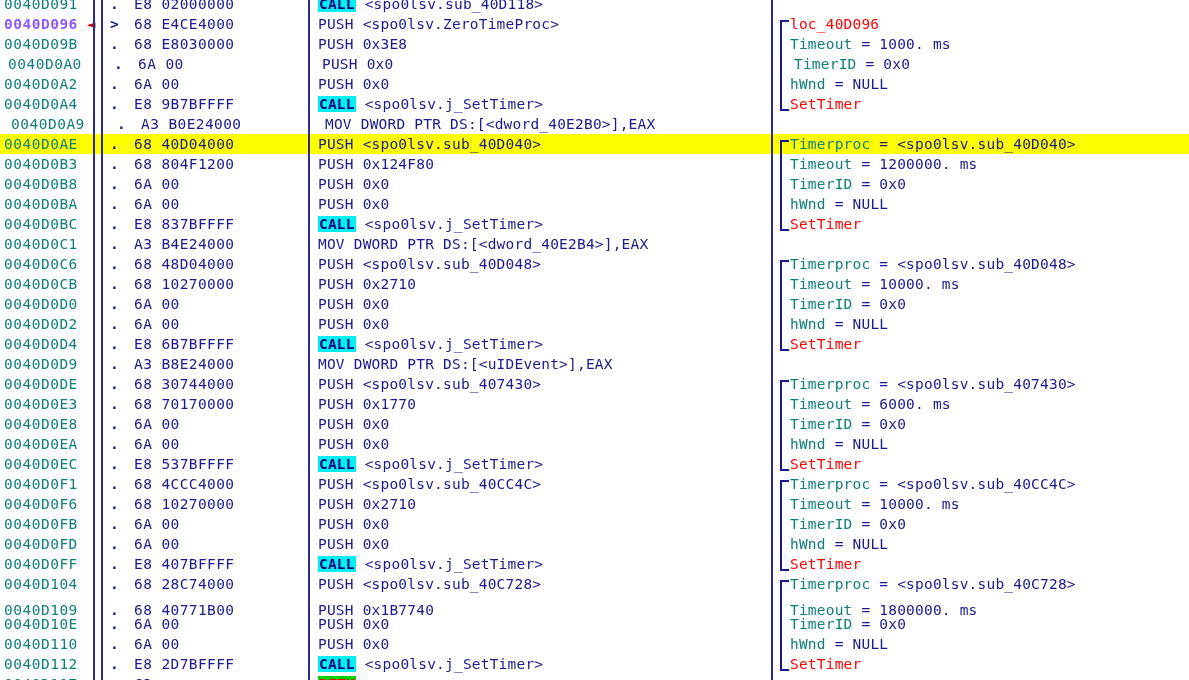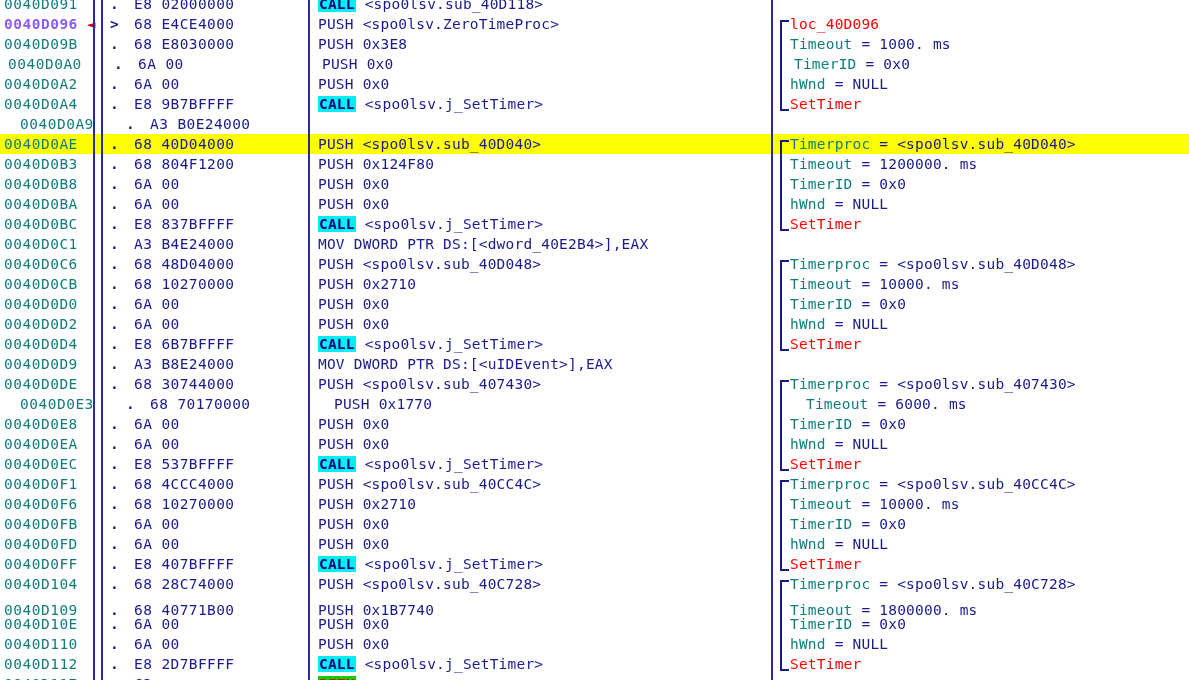--- a/index.html
+++ b/index.html
@@ -55,35 +55,35 @@
   <div class="vsep s2"></div>
   <div class="vsep s3"></div>
   <div class="vsep s4"></div>
   <div class="rows" id="rows">
       <div class="row" style="top: -6px; position: absolute; left: 0px; width: 1189px;"><span class="c-addr">0040D091</span><span class="c-dot">.</span><span class="c-hex">E8 02000000</span><span class="c-ins"><span class="kw-call">CALL</span> &lt;spo0lsv.sub_40D118&gt;</span></div>
       <div class="row" style="top: 14px; position: absolute; left: 0px; width: 1189px;"><span class="c-addr cur">0040D096</span><span class="c-mark">◄</span><span class="c-jmp">&gt;</span><span class="c-hex">68 E4CE4000</span><span class="c-ins">PUSH &lt;spo0lsv.ZeroTimeProc&gt;</span><span class="c-cmt"><span class="cm-label">loc_40D096</span></span></div>
       <div class="row" style="top: 34px; position: absolute; left: 0px; width: 1189px;"><span class="c-addr">0040D09B</span><span class="c-dot">.</span><span class="c-hex">68 E8030000</span><span class="c-ins">PUSH 0x3E8</span><span class="c-cmt"><span class="cm-key">Timeout</span><span class="cm-val"> = 1000. ms</span></span></div>
       <div class="row" style="top: 54px; position: absolute; left: 4px; width: 1189px;"><span class="c-addr">0040D0A0</span><span class="c-dot">.</span><span class="c-hex">6A 00</span><span class="c-ins">PUSH 0x0</span><span class="c-cmt"><span class="cm-key">TimerID</span><span class="cm-val"> = 0x0</span></span></div>
       <div class="row" style="top: 74px; position: absolute; left: 0px; width: 1189px;"><span class="c-addr">0040D0A2</span><span class="c-dot">.</span><span class="c-hex">6A 00</span><span class="c-ins">PUSH 0x0</span><span class="c-cmt"><span class="cm-key">hWnd</span><span class="cm-val"> = NULL</span></span></div>
       <div class="row" style="top: 94px; position: absolute; left: 0px; width: 1189px;"><span class="c-addr">0040D0A4</span><span class="c-dot">.</span><span class="c-hex">E8 9B7BFFFF</span><span class="c-ins"><span class="kw-call">CALL</span> &lt;spo0lsv.j_SetTimer&gt;</span><span class="c-cmt"><span class="cm-api">SetTimer</span></span></div>
-      <div class="row" style="top: 114px; position: absolute; left: 16px; width: 1033px;"><span class="c-addr">0040D0A9</span><span class="c-dot">.</span><span class="c-hex">A3 B0E24000</span></div>
+      <div class="row" style="top: 114px; position: absolute; left: 7px; width: 1033px;"><span class="c-addr">0040D0A9</span><span class="c-dot">.</span><span class="c-hex">A3 B0E24000</span><span class="c-ins">MOV DWORD PTR DS:[&lt;dword_40E2B0&gt;],EAX</span></div>
       <div class="row hl" style="top: 134px; position: absolute; left: 0px; width: 1189px;"><span class="c-addr">0040D0AE</span><span class="c-dot">.</span><span class="c-hex">68 40D04000</span><span class="c-ins">PUSH &lt;spo0lsv.sub_40D040&gt;</span><span class="c-cmt"><span class="cm-key">Timerproc</span><span class="cm-val"> = &lt;spo0lsv.sub_40D040&gt;</span></span></div>
       <div class="row" style="top: 154px; position: absolute; left: 0px; width: 1189px;"><span class="c-addr">0040D0B3</span><span class="c-dot">.</span><span class="c-hex">68 804F1200</span><span class="c-ins">PUSH 0x124F80</span><span class="c-cmt"><span class="cm-key">Timeout</span><span class="cm-val"> = 1200000. ms</span></span></div>
       <div class="row" style="top: 174px; position: absolute; left: 0px; width: 1189px;"><span class="c-addr">0040D0B8</span><span class="c-dot">.</span><span class="c-hex">6A 00</span><span class="c-ins">PUSH 0x0</span><span class="c-cmt"><span class="cm-key">TimerID</span><span class="cm-val"> = 0x0</span></span></div>
       <div class="row" style="top: 194px; position: absolute; left: 0px; width: 1189px;"><span class="c-addr">0040D0BA</span><span class="c-dot">.</span><span class="c-hex">6A 00</span><span class="c-ins">PUSH 0x0</span><span class="c-cmt"><span class="cm-key">hWnd</span><span class="cm-val"> = NULL</span></span></div>
       <div class="row" style="top: 214px; position: absolute; left: 0px; width: 1189px;"><span class="c-addr">0040D0BC</span><span class="c-dot">.</span><span class="c-hex">E8 837BFFFF</span><span class="c-ins"><span class="kw-call">CALL</span> &lt;spo0lsv.j_SetTimer&gt;</span><span class="c-cmt"><span class="cm-api">SetTimer</span></span></div>
       <div class="row" style="top: 234px; position: absolute; left: 0px; width: 1189px;"><span class="c-addr">0040D0C1</span><span class="c-dot">.</span><span class="c-hex">A3 B4E24000</span><span class="c-ins">MOV DWORD PTR DS:[&lt;dword_40E2B4&gt;],EAX</span></div>
       <div class="row" style="top: 254px; position: absolute; left: 0px; width: 1189px;"><span class="c-addr">0040D0C6</span><span class="c-dot">.</span><span class="c-hex">68 48D04000</span><span class="c-ins">PUSH &lt;spo0lsv.sub_40D048&gt;</span><span class="c-cmt"><span class="cm-key">Timerproc</span><span class="cm-val"> = &lt;spo0lsv.sub_40D048&gt;</span></span></div>
       <div class="row" style="top: 274px; position: absolute; left: 0px; width: 1189px;"><span class="c-addr">0040D0CB</span><span class="c-dot">.</span><span class="c-hex">68 10270000</span><span class="c-ins">PUSH 0x2710</span><span class="c-cmt"><span class="cm-key">Timeout</span><span class="cm-val"> = 10000. ms</span></span></div>
       <div class="row" style="top: 294px; position: absolute; left: 0px; width: 1189px;"><span class="c-addr">0040D0D0</span><span class="c-dot">.</span><span class="c-hex">6A 00</span><span class="c-ins">PUSH 0x0</span><span class="c-cmt"><span class="cm-key">TimerID</span><span class="cm-val"> = 0x0</span></span></div>
       <div class="row" style="top: 314px; position: absolute; left: 0px; width: 1189px;"><span class="c-addr">0040D0D2</span><span class="c-dot">.</span><span class="c-hex">6A 00</span><span class="c-ins">PUSH 0x0</span><span class="c-cmt"><span class="cm-key">hWnd</span><span class="cm-val"> = NULL</span></span></div>
       <div class="row" style="top: 334px; position: absolute; left: 0px; width: 1189px;"><span class="c-addr">0040D0D4</span><span class="c-dot">.</span><span class="c-hex">E8 6B7BFFFF</span><span class="c-ins"><span class="kw-call">CALL</span> &lt;spo0lsv.j_SetTimer&gt;</span><span class="c-cmt"><span class="cm-api">SetTimer</span></span></div>
       <div class="row" style="top: 354px; position: absolute; left: 0px; width: 1189px;"><span class="c-addr">0040D0D9</span><span class="c-dot">.</span><span class="c-hex">A3 B8E24000</span><span class="c-ins">MOV DWORD PTR DS:[&lt;uIDEvent&gt;],EAX</span></div>
       <div class="row" style="top: 374px; position: absolute; left: 0px; width: 1024px;"><span class="c-addr">0040D0DE</span><span class="c-dot">.</span><span class="c-hex">68 30744000</span><span class="c-ins">PUSH &lt;spo0lsv.sub_407430&gt;</span><span class="c-cmt"><span class="cm-key">Timerproc</span><span class="cm-val"> = &lt;spo0lsv.sub_407430&gt;</span></span></div>
-      <div class="row" style="top: 394px; position: absolute; left: 16px; width: 1162px;"><span class="c-addr">0040D0E3</span><span class="c-dot">.</span><span class="c-hex">68 70170000</span><span class="c-ins">PUSH 0x1770</span><span class="c-cmt"><span class="cm-key">Timeout</span><span class="cm-val"> = 6000. ms</span></span></div>
+      <div class="row" style="top: 394px; position: absolute; left: 0px; width: 1162px;"><span class="c-addr">0040D0E3</span><span class="c-dot">.</span><span class="c-hex">68 70170000</span><span class="c-ins">PUSH 0x1770</span><span class="c-cmt"><span class="cm-key">Timeout</span><span class="cm-val"> = 6000. ms</span></span></div>
       <div class="row" style="top: 414px; position: absolute; left: 0px; width: 1189px;"><span class="c-addr">0040D0E8</span><span class="c-dot">.</span><span class="c-hex">6A 00</span><span class="c-ins">PUSH 0x0</span><span class="c-cmt"><span class="cm-key">TimerID</span><span class="cm-val"> = 0x0</span></span></div>
       <div class="row" style="top: 434px; position: absolute; left: 0px; width: 1189px;"><span class="c-addr">0040D0EA</span><span class="c-dot">.</span><span class="c-hex">6A 00</span><span class="c-ins">PUSH 0x0</span><span class="c-cmt"><span class="cm-key">hWnd</span><span class="cm-val"> = NULL</span></span></div>
       <div class="row" style="top: 454px; position: absolute; left: 0px; width: 1189px;"><span class="c-addr">0040D0EC</span><span class="c-dot">.</span><span class="c-hex">E8 537BFFFF</span><span class="c-ins"><span class="kw-call">CALL</span> &lt;spo0lsv.j_SetTimer&gt;</span><span class="c-cmt"><span class="cm-api">SetTimer</span></span></div>
       <div class="row" style="top: 474px; position: absolute; left: 0px; width: 1189px;"><span class="c-addr">0040D0F1</span><span class="c-dot">.</span><span class="c-hex">68 4CCC4000</span><span class="c-ins">PUSH &lt;spo0lsv.sub_40CC4C&gt;</span><span class="c-cmt"><span class="cm-key">Timerproc</span><span class="cm-val"> = &lt;spo0lsv.sub_40CC4C&gt;</span></span></div>
       <div class="row" style="top: 494px; position: absolute; left: 0px; width: 1189px;"><span class="c-addr">0040D0F6</span><span class="c-dot">.</span><span class="c-hex">68 10270000</span><span class="c-ins">PUSH 0x2710</span><span class="c-cmt"><span class="cm-key">Timeout</span><span class="cm-val"> = 10000. ms</span></span></div>
       <div class="row" style="top: 514px; position: absolute; left: 0px; width: 1189px; padding-left: 44px;"><span class="c-addr">0040D0FB</span><span class="c-dot">.</span><span class="c-hex">6A 00</span><span class="c-ins">PUSH 0x0</span><span class="c-cmt"><span class="cm-key">TimerID</span><span class="cm-val"> = 0x0</span></span></div>
       <div class="row" style="top: 534px; position: absolute; left: 0px; width: 1189px;"><span class="c-addr">0040D0FD</span><span class="c-dot">.</span><span class="c-hex">6A 00</span><span class="c-ins">PUSH 0x0</span><span class="c-cmt"><span class="cm-key">hWnd</span><span class="cm-val"> = NULL</span></span></div>
       <div class="row" style="top: 554px; position: absolute; left: 0px; width: 1189px;"><span class="c-addr">0040D0FF</span><span class="c-dot">.</span><span class="c-hex">E8 407BFFFF</span><span class="c-ins"><span class="kw-call">CALL</span> &lt;spo0lsv.j_SetTimer&gt;</span><span class="c-cmt"><span class="cm-api">SetTimer</span></span></div>
       <div class="row" style="top: 574px; position: absolute; left: 0px; width: 1075px; padding-left: 36px;"><span class="c-addr">0040D104</span><span class="c-dot">.</span><span class="c-hex">68 28C74000</span><span class="c-ins">PUSH &lt;spo0lsv.sub_40C728&gt;</span><span class="c-cmt"><span class="cm-key">Timerproc</span><span class="cm-val"> = &lt;spo0lsv.sub_40C728&gt;</span></span></div>
       <div class="row" style="top: 600px; position: absolute; left: 0px; width: 1028px;"><span class="c-addr">0040D109</span><span class="c-dot">.</span><span class="c-hex">68 40771B00</span><span class="c-ins">PUSH 0x1B7740</span><span class="c-cmt"><span class="cm-key">Timeout</span><span class="cm-val"> = 1800000. ms</span></span></div>

